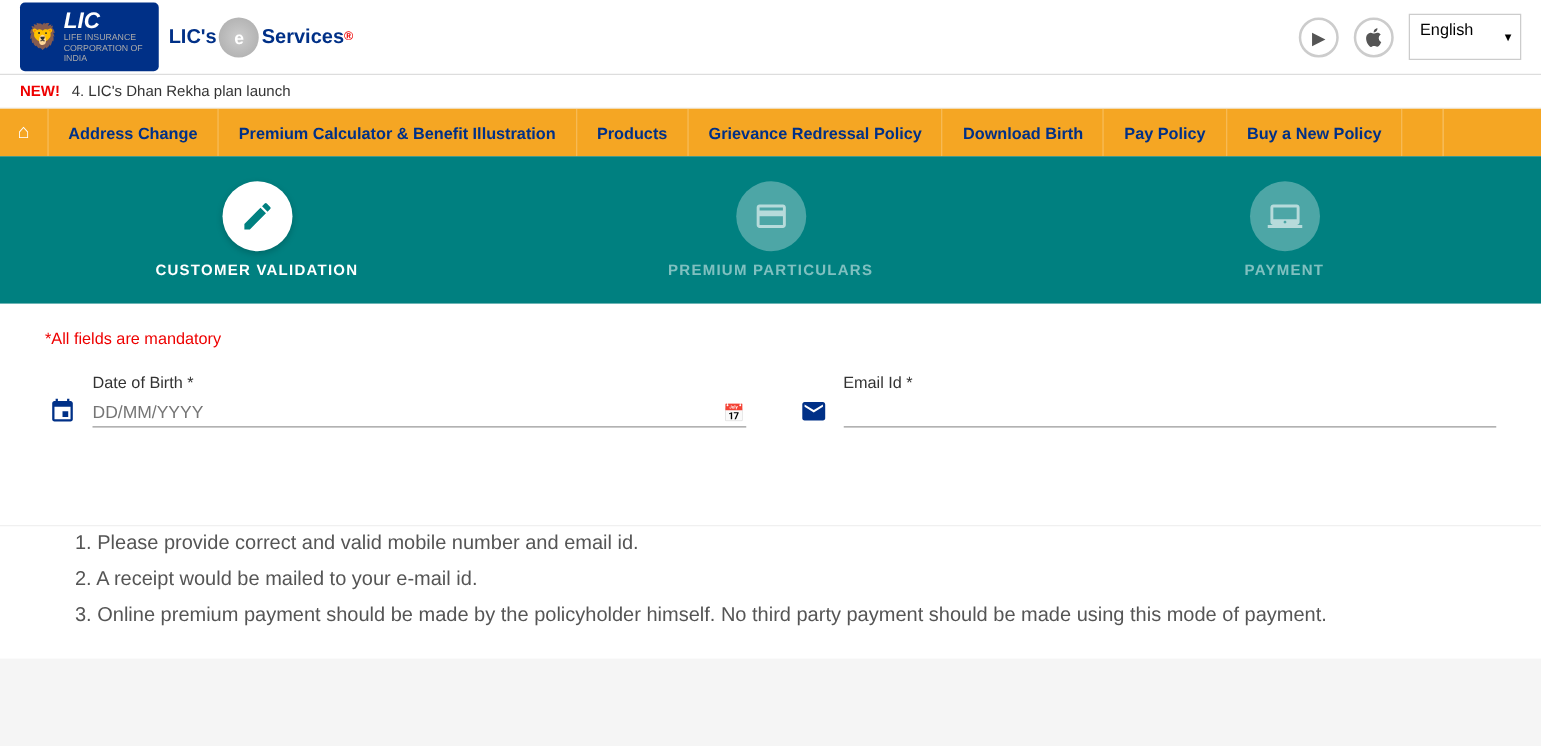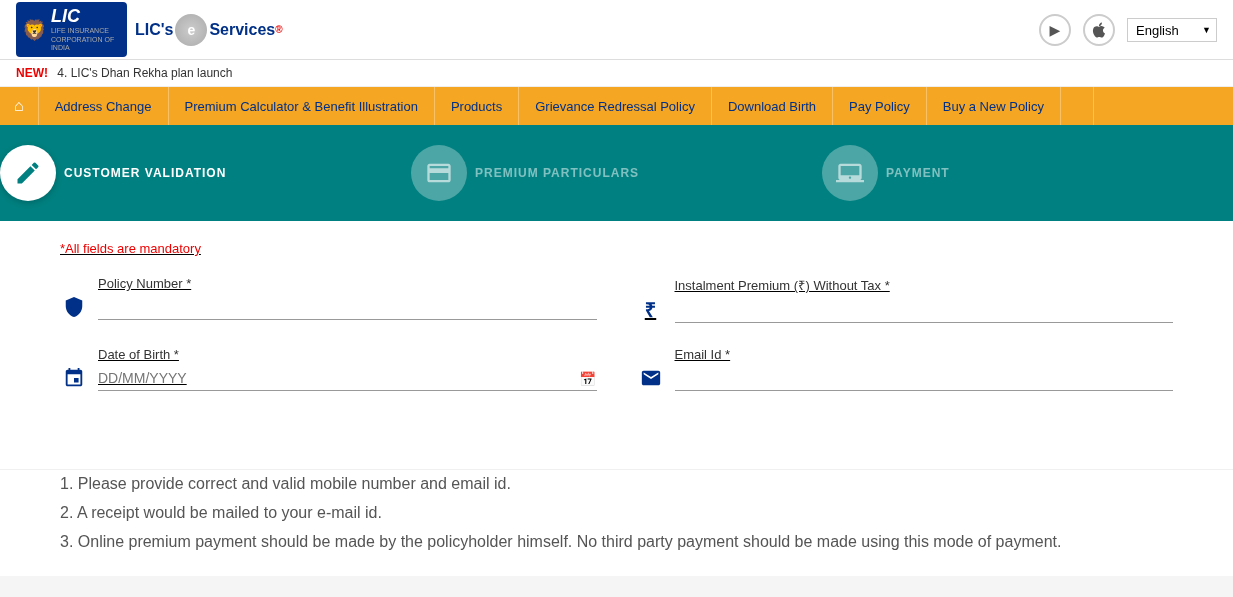--- a/index.html
+++ b/index.html
@@ -86,21 +86,21 @@
       background: white;
       display: flex;
       align-items: center;
       justify-content: center;
       cursor: pointer;
       font-size: 16px;
       color: #555;
     }
     .lang-select {
       border: 1px solid #ccc;
-      padding: 4px 24px 3px 8px;
+      padding: 4px 24px 16px 8px;
       font-size: 13px;
       background: white;
       cursor: pointer;
       appearance: none;
       min-width: 90px;
     }
     .lang-wrapper {
       position: relative;
     }
     .lang-wrapper::after {
@@ -143,39 +143,40 @@
       align-items: center;
       cursor: pointer;
       color: white;
       font-size: 16px;
       border-right: 1px solid rgba(255,255,255,0.3);
     }
     .nav-item {
       padding: 10px 16px;
       color: #003087;
       font-size: 13px;
-      font-weight: 400;
+      font-weight: 700;
       cursor: pointer;
       border-right: 1px solid rgba(255,255,255,0.3);
       display: flex;
       align-items: center;
       white-space: nowrap;
       background: #f5a623;
     }
 
     
     .steps-bar {
       background: #008080;
       padding: 20px 0;
       display: flex;
       justify-content: space-around;
       align-items: flex-start;
     }
     .step {
       display: flex;
+      flex-direction: column;
       align-items: center;
       gap: 8px;
       flex: 1;
     }
     .step-circle {
       width: 56px;
       height: 56px;
       border-radius: 50%;
       display: flex;
       align-items: center;
@@ -195,22 +196,21 @@
       font-size: 12px;
       font-weight: bold;
       letter-spacing: 1px;
     }
     .step-label.active { color: white; }
     .step-label.inactive { color: rgba(255,255,255,0.5); }
 
     
     .form-area {
       background: white;
-      padding: 20px 60px 30px;
-      text-decoration: underline;
+      padding: 20px 36px 30px;
     }
     .mandatory-note {
       color: #e00;
       font-size: 13px;
       margin-bottom: 20px;
       font-weight: 500;
     }
     .form-row {
       display: flex;
       gap: 40px;
@@ -378,40 +378,20 @@
           <path d="M20 18c1.1 0 2-.9 2-2V6c0-1.1-.9-2-2-2H4c-1.1 0-2 .9-2 2v10c0 1.1.9 2 2 2H0v2h24v-2h-4zm-8-1c-.55 0-1-.45-1-1s.45-1 1-1 1 .45 1 1-.45 1-1 1zm8-3H4V6h16v8z"></path>
         </svg>
     </div>
     <span class="step-label inactive">PAYMENT</span>
   </div>
 </div>
 
 <div class="form-area">
   <div class="mandatory-note">*All fields are mandatory</div>
 
-  <div class="form-row">
-    <div class="form-group">
-      <div class="field-icon">
-        <svg width="22" height="22" viewBox="0 0 24 24" fill="#003087">
-            <path d="M12 1L3 5v6c0 5.55 3.84 10.74 9 12 5.16-1.26 9-6.45 9-12V5l-9-4z"></path>
-          </svg>
-      </div>
-      <div class="field-content">
-        <label class="field-label">Policy Number *</label>
-        <input class="field-input" type="text" style="">
-      </div>
-    </div>
-    <div class="form-group">
-      <div class="field-icon" style="font-size:20px; color:#003087; font-weight:bold;">₹</div>
-      <div class="field-content">
-        <label class="field-label">Instalment Premium (₹) Without Tax *</label>
-        <input class="field-input" type="text" style="">
-      </div>
-    </div>
-  </div>
 
   <div class="form-row">
     <div class="form-group">
       <div class="field-icon">
         <svg width="22" height="22" viewBox="0 0 24 24" fill="#003087">
             <path d="M17 12h-5v5h5v-5zM16 1v2H8V1H6v2H5c-1.11 0-1.99.9-1.99 2L3 19c0 1.1.89 2 2 2h14c1.1 0 2-.9 2-2V5c0-1.1-.9-2-2-2h-1V1h-2zm3 18H5V8h14v11z"></path>
           </svg>
       </div>
       <div class="field-content">
         <label class="field-label">Date of Birth *</label>

